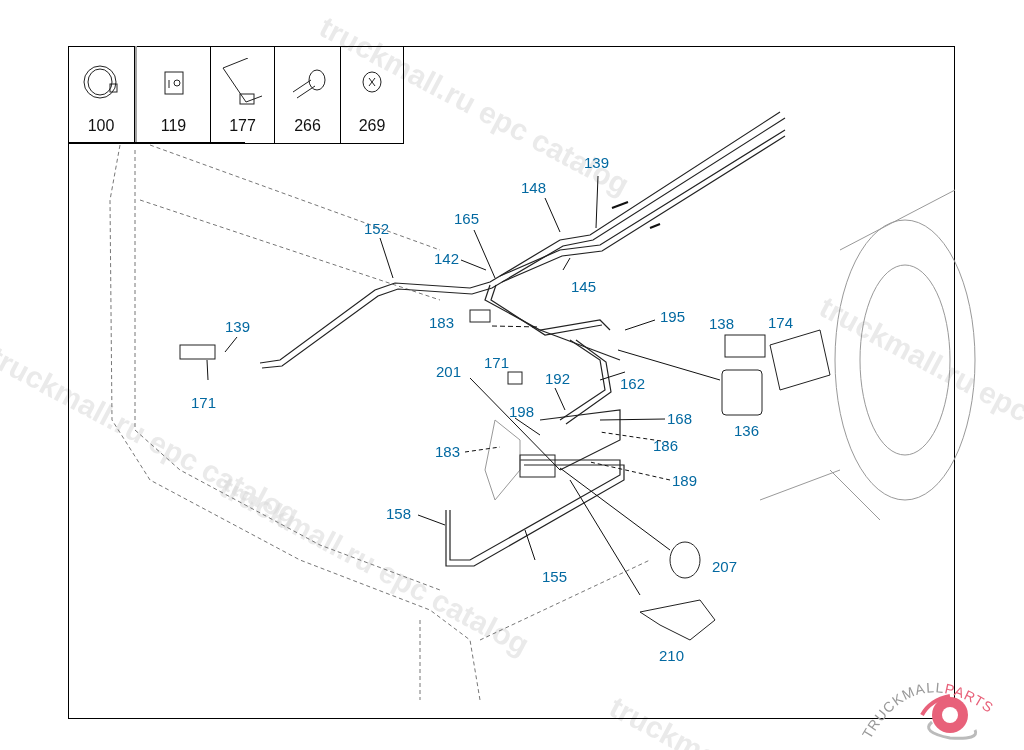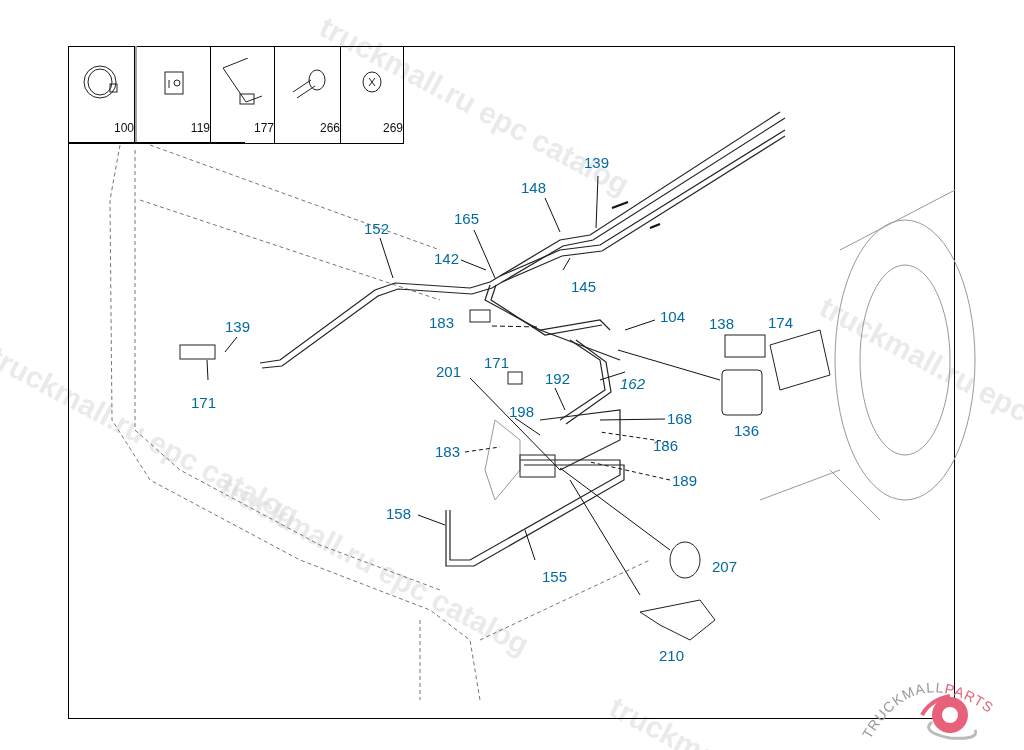--- a/index.html
+++ b/index.html
@@ -1,21 +1,21 @@
 <!DOCTYPE html>
 <html><head>
 <meta charset="utf-8">
 <style>
   html,body{margin:0;padding:0;background:#fff;}
   body{width:1024px;height:750px;position:relative;overflow:hidden;font-family:"Liberation Sans",sans-serif;}
   #frame{position:absolute;left:68px;top:46px;width:887px;height:673px;border:1px solid #000;box-sizing:border-box;}
   #parts-strip{position:absolute;left:68px;top:46px;height:97px;display:flex;border-bottom:1px solid #000;}
   .part-cell{position:relative;height:97px;border-right:1px solid #000;box-sizing:border-box;}
   .part-cell svg{position:absolute;left:50%;top:12px;transform:translateX(-50%);}
-  .part-num{position:absolute;bottom:8px;left:0;right:0;text-align:right;font-size:12px;color:#111;}
+  .part-num{position:absolute;bottom:8px;left:0;right:0;text-align:center;font-size:16px;color:#111;}
   #diagram{position:absolute;left:0;top:0;}
   .callout{position:absolute;font-size:15px;color:#0369a1;line-height:1;}
   .wm{position:absolute;font-size:30px;font-weight:bold;color:#d9d9d9;opacity:.55;white-space:nowrap;transform-origin:left top;}
   #logo{position:absolute;left:860px;top:660px;width:164px;height:90px;}
 </style>
 </head>
 <body>
 
 <div class="wm" style="left:330px;top:10px;transform:rotate(28deg);">truckmall.ru epc catalog</div>
 <div class="wm" style="left:0px;top:340px;transform:rotate(28deg);">truckmall.ru epc catalog</div>
@@ -139,27 +139,27 @@
 
 <div class="callout" style="left:584px;top:155px;">139</div>
 <div class="callout" style="left:521px;top:180px;">148</div>
 <div class="callout" style="left:364px;top:221px;">152</div>
 <div class="callout" style="left:454px;top:211px;">165</div>
 <div class="callout" style="left:434px;top:251px;">142</div>
 <div class="callout" style="left:571px;top:279px;">145</div>
 <div class="callout" style="left:225px;top:319px;">139</div>
 <div class="callout" style="left:191px;top:395px;">171</div>
 <div class="callout" style="left:429px;top:315px;">183</div>
-<div class="callout" style="left:660px;top:309px;">104</div>
+<div class="callout" style="left:660px;top:309px;">195</div>
 <div class="callout" style="left:709px;top:316px;">138</div>
 <div class="callout" style="left:768px;top:315px;">174</div>
 <div class="callout" style="left:484px;top:355px;">171</div>
 <div class="callout" style="left:436px;top:364px;">201</div>
 <div class="callout" style="left:545px;top:371px;">192</div>
-<div class="callout" style="left:620px;top:376px;font-style:italic;">162</div>
+<div class="callout" style="left:620px;top:376px;">162</div>
 <div class="callout" style="left:509px;top:404px;">198</div>
 <div class="callout" style="left:667px;top:411px;">168</div>
 <div class="callout" style="left:734px;top:423px;">136</div>
 <div class="callout" style="left:435px;top:444px;">183</div>
 <div class="callout" style="left:653px;top:438px;">186</div>
 <div class="callout" style="left:672px;top:473px;">189</div>
 <div class="callout" style="left:386px;top:506px;">158</div>
 <div class="callout" style="left:542px;top:569px;">155</div>
 <div class="callout" style="left:712px;top:559px;">207</div>
 <div class="callout" style="left:659px;top:648px;">210</div>

